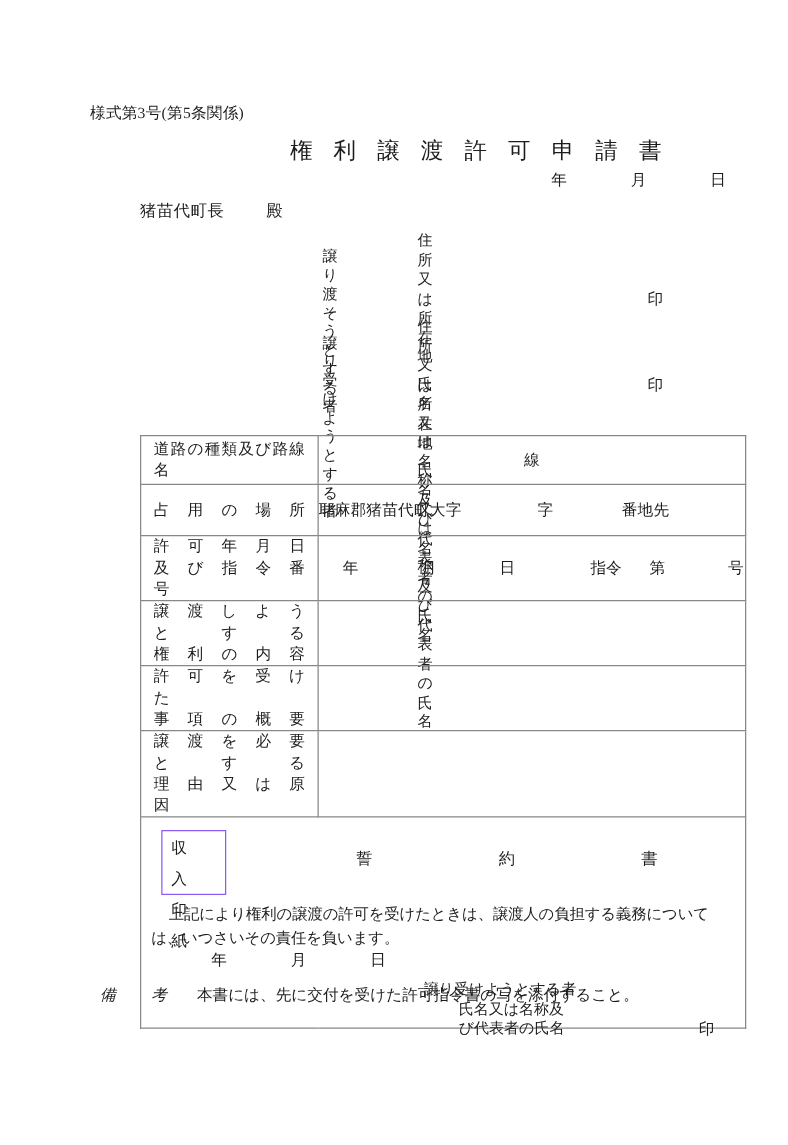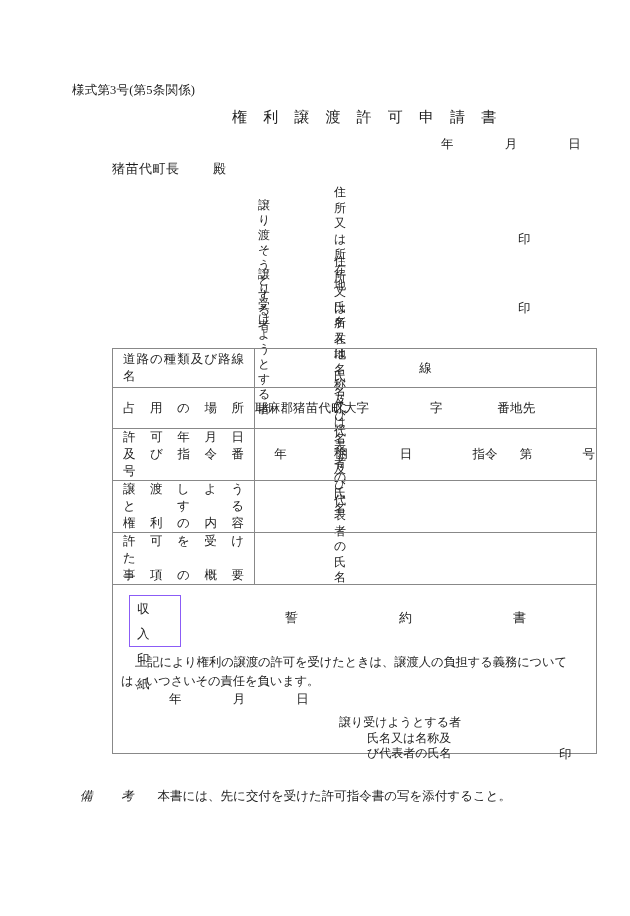--- a/index.html
+++ b/index.html
@@ -26,21 +26,21 @@
   .abs { position: absolute; white-space: nowrap; }
 
   
   .form-no {
     left: 72px; top: 82px;
     font-size: 12.5px;
     letter-spacing: 0.2px;
   }
   .doc-title {
     left: 232px; top: 108px;
-    font-size: 15px;
+    font-size: 18px;
     letter-spacing: 6.2px;
     text-align: right;
   }
   .date-line-top {
     left: 441px; top: 136px;
     font-size: 12.5px;
     letter-spacing: 24px;
   }
   .addressee {
     left: 112px; top: 160px;
@@ -306,20 +306,31 @@
           <div class="lbl">
             <span>許　可　を　受　け　た</span>
             <span>事　項　の　概　要</span>
           </div>
         </td>
         <td class="cell-val">
           <span></span>
         </td>
       </tr>
 
+      <tr class="row-h4">
+        <td>
+          <div class="lbl">
+            <span>譲　渡　を　必　要　と　す　る</span>
+            <span>理　由　又　は　原　因</span>
+          </div>
+        </td>
+        <td class="cell-val">
+          <span></span>
+        </td>
+      </tr>
 
       <tr>
         <td class="pledge-cell" colspan="2">
 
           <div class="stamp-box">
             <span>収　入</span>
             <span>印　紙</span>
           </div>
 
           <div class="pledge-title">誓　約　書</div>

